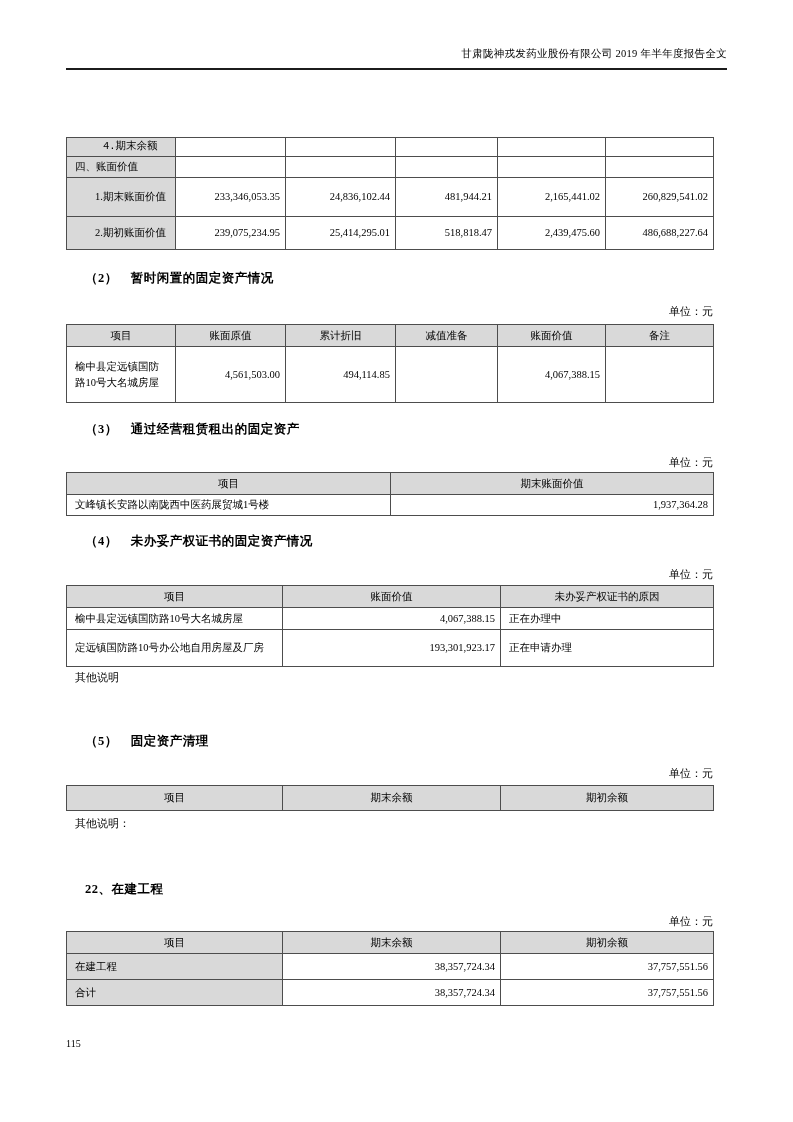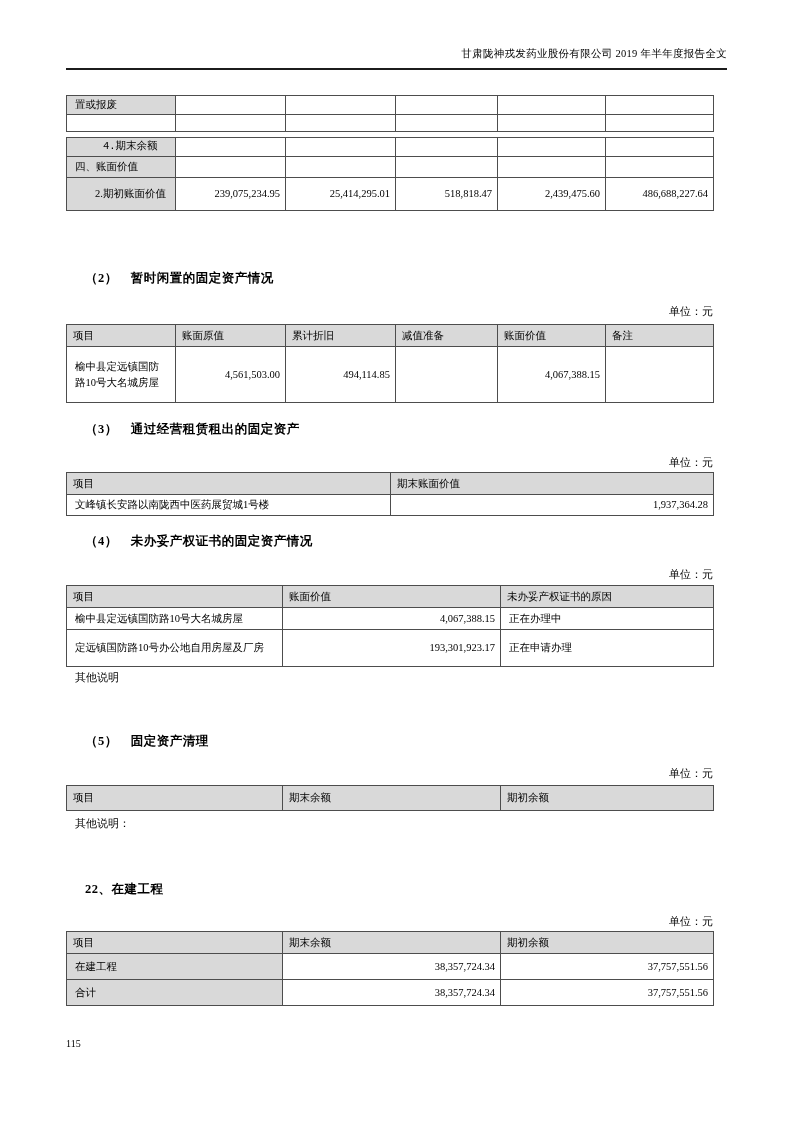--- a/index.html
+++ b/index.html
@@ -15,21 +15,21 @@
   .report-header {
     left:66px; top:47px; width:661px;
     text-align:right; font-size:10.5px; letter-spacing:.3px;
     padding-bottom:7px; border-bottom:2px solid #1c1c1c;
   }
 
   
   table { border-collapse:collapse; table-layout:fixed; width:647px; font-size:10.5px; }
   td, th { border:1px solid #4d4d4d; padding:1px 6px; font-weight:normal; vertical-align:middle; overflow:hidden; line-height:1.5; }
   .gray { background:#d9d9d9; }
-  th.colh { background:#d9d9d9; text-align:left; }
+  th.colh { background:#d9d9d9; text-align:center; }
   td.lbl { text-align:left; padding-left:8px; }
   td.num { text-align:right; padding-right:5px; }
   td.ind1 { padding-left:36px;font-family:Liberation Mono, monospace; }
   td.hang { padding-left:6px; text-indent:22px; }
 
   .sec-heading { font-weight:bold; font-size:12.5px; padding-left:19px; letter-spacing:.5px; }
   .sec-heading .no { margin-right:13px; }
   .sec-heading .no.tight { margin-right:0; }
   .unit { width:647px; text-align:right; font-size:11px; }
   .note { font-size:11px; padding-left:9px; }
@@ -37,48 +37,20 @@
 </style>
 </head>
 <body>
 
 <div class="page">
 
   <div class="abs report-header">
     <span>甘肃陇神戎发药业股份有限公司 2019 年半年度报告全文</span>
   </div>
 
-  <table class="abs" style="left:66px; top:95px;">
-    <colgroup>
-        <col style="width:109px">
-        <col style="width:110px">
-        <col style="width:110px">
-        <col style="width:102px">
-        <col style="width:108px">
-        <col style="width:108px">
-      </colgroup>
-    <tbody>
-        <tr style="height:19px;">
-      <td class="lbl gray">置或报废</td>
-      <td class="num"></td>
-      <td class="num"></td>
-      <td class="num"></td>
-      <td class="num"></td>
-      <td class="num"></td>
-    </tr>
-    <tr style="height:17px;">
-      <td class="lbl"></td>
-      <td class="num"></td>
-      <td class="num"></td>
-      <td class="num"></td>
-      <td class="num"></td>
-      <td class="num"></td>
-    </tr>
-  </tbody>
-    </table>
 
   <table class="abs" style="left:66px; top:137px;">
     <colgroup>
         <col style="width:109px">
         <col style="width:110px">
         <col style="width:110px">
         <col style="width:102px">
         <col style="width:108px">
         <col style="width:108px">
       </colgroup>
@@ -91,20 +63,28 @@
       <td class="num"></td>
       <td class="num"></td>
     </tr>
     <tr style="height:21px;">
       <td class="lbl gray">四、账面价值</td>
       <td class="num"></td>
       <td class="num"></td>
       <td class="num"></td>
       <td class="num"></td>
       <td class="num"></td>
+    </tr>
+    <tr style="height:39px;">
+      <td class="lbl gray hang">1.期末账面价值</td>
+      <td class="num">233,346,053.35</td>
+      <td class="num">24,836,102.44</td>
+      <td class="num">481,944.21</td>
+      <td class="num">2,165,441.02</td>
+      <td class="num">260,829,541.02</td>
     </tr>
     <tr style="height:33px;">
       <td class="lbl gray hang">2.期初账面价值</td>
       <td class="num">239,075,234.95</td>
       <td class="num">25,414,295.01</td>
       <td class="num">518,818.47</td>
       <td class="num">2,439,475.60</td>
       <td class="num">486,688,227.64</td>
     </tr>
   </tbody>

